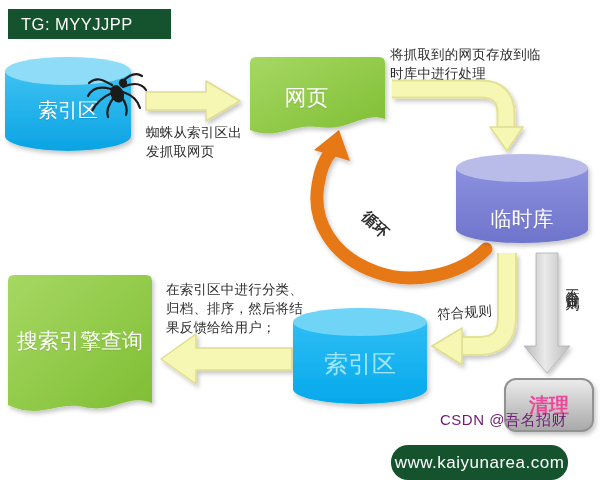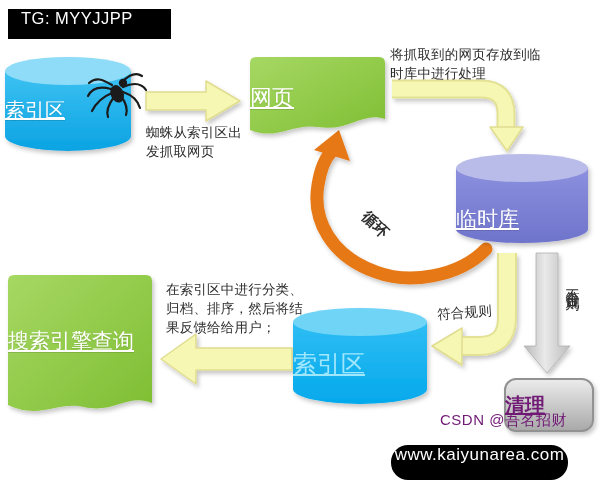--- a/index.html
+++ b/index.html
@@ -2,37 +2,36 @@
 <html><head>
 <meta charset="utf-8">
 <style>
   html,body{margin:0;padding:0;}
   body{
     width:600px;height:480px;position:relative;overflow:hidden;background:#ffffff;
     font-family:"Liberation Sans","DejaVu Sans",sans-serif;
   }
   .abs{position:absolute;}
   .banner{
-    background:#000000;color:#fefefe;display:flex;align-items:flex-start;
+    background:#14532d;color:#fefefe;display:flex;align-items:center;
     letter-spacing:.5px;z-index:6;
   }
   #banner-tg{left:8px;top:9px;width:150px;height:30px;font-size:16.5px;padding-left:13px;}
   #banner-site{left:391px;top:445px;width:177px;height:35px;font-size:17px;justify-content:center;border-radius:17px;}
   #diagram-svg{left:0;top:0;z-index:1;}
   .node-label{
-    color:#ffffff;z-index:3;pointer-events:none;
+    color:#ffffff;text-align:center;z-index:3;pointer-events:none;
     text-shadow:0 1px 1px rgba(0,0,0,0.12);
-    text-decoration:underline;
   }
   #label-index-top{left:5px;top:97px;width:126px;font-size:20px;}
   #label-webpage{left:250px;top:83px;width:113px;font-size:22px;}
   #label-temp{left:456px;top:184px;width:132px;font-size:21px;margin-top:21px;}
   #label-index-bottom{left:293px;top:348px;width:134px;font-size:24px;color:#9fe7fd;text-shadow:none;}
   #label-search{left:8px;top:327px;width:144px;font-size:21px;}
-  #label-cleanup{left:505px;top:392px;width:88px;font-size:20px;font-weight:bold;color:#701a75;text-shadow:none;}
+  #label-cleanup{left:505px;top:392px;width:88px;font-size:20px;font-weight:bold;color:#ec4899;text-shadow:none;}
   .note{
     color:#2d2d2d;z-index:3;line-height:1.42;letter-spacing:0.2px;
   }
   #note-crawl{left:146px;top:123px;width:100px;font-size:13.5px;}
   #note-store{left:390px;top:45px;width:156px;font-size:13.5px;}
   #note-classify{left:166px;top:280px;width:139px;font-size:13.5px;}
   #note-match{left:437px;top:303px;font-size:13.5px;transform:rotate(-4deg);}
   #note-nomatch{left:562px;top:278px;font-size:14px;writing-mode:vertical-rl;letter-spacing:2px;}
   #note-loop{left:372px;top:206px;font-size:15px;font-weight:bold;transform:rotate(44deg);transform-origin:left top;}
   #watermark{left:440px;top:411px;font-size:15px;color:#701a75;z-index:5;letter-spacing:.5px;}

